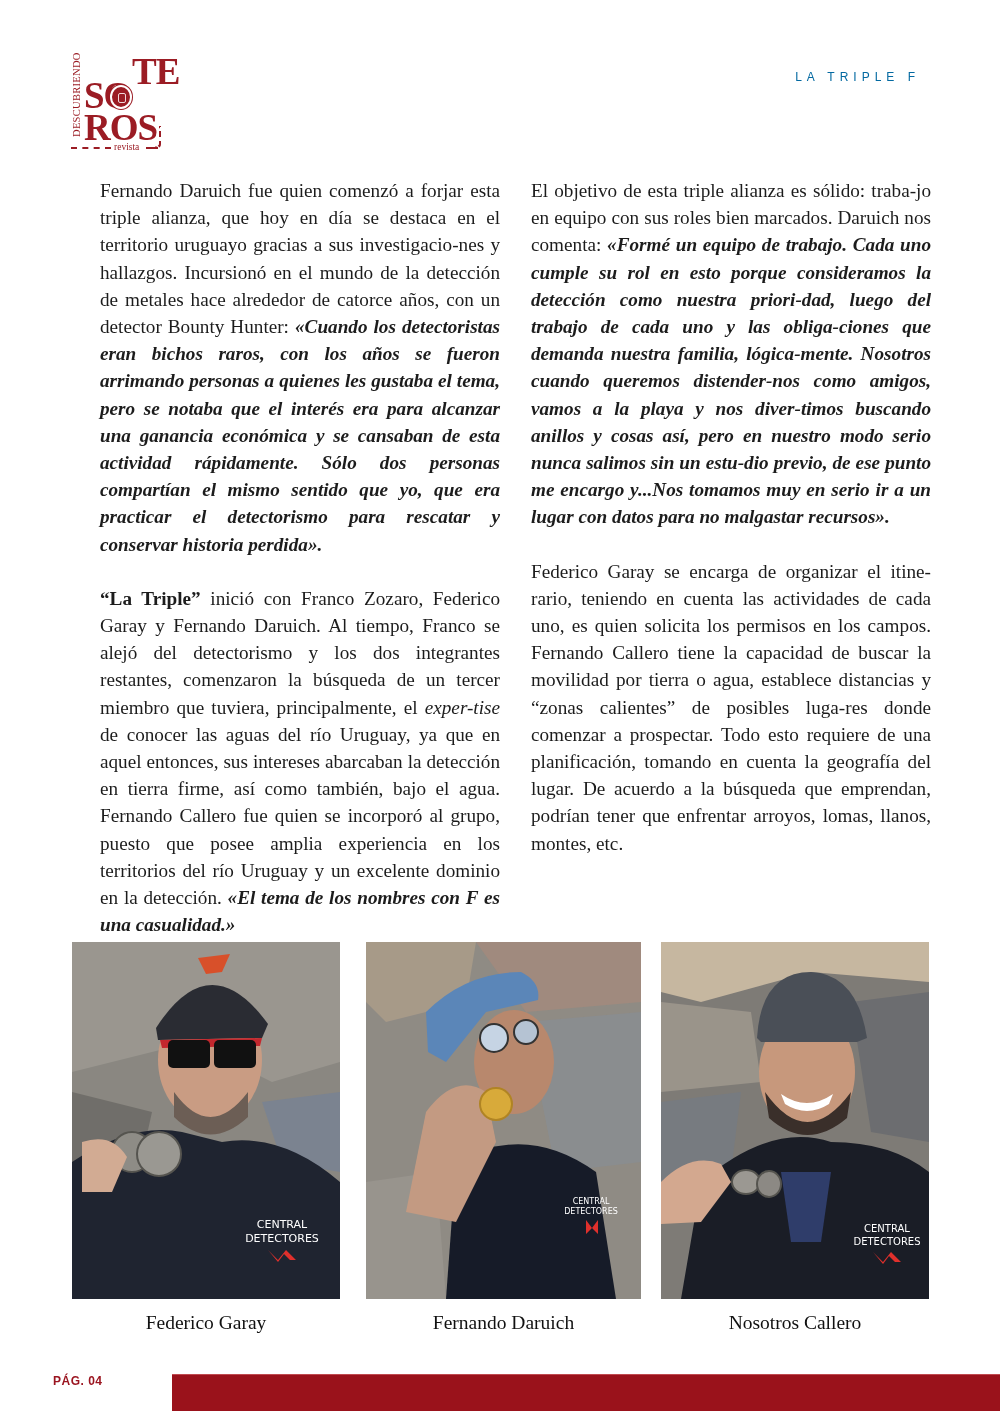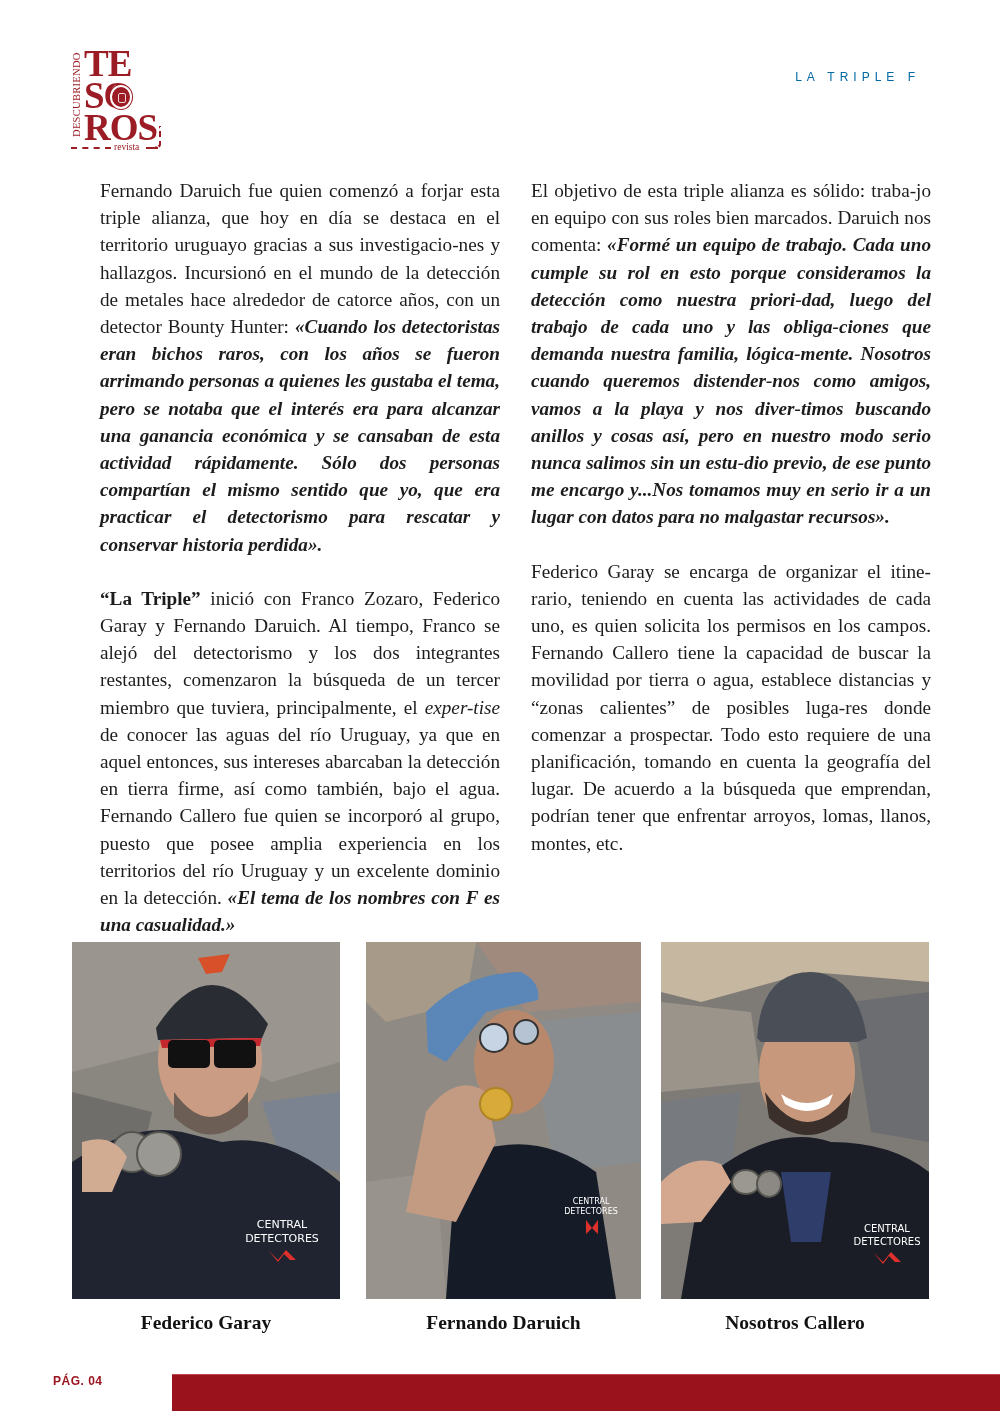--- a/index.html
+++ b/index.html
@@ -11,21 +11,21 @@
   .logo-vertical {
     position: absolute; left: 0; top: 2px; width: 14px; height: 98px;
     writing-mode: vertical-rl; transform: rotate(180deg);
     font-family: "Liberation Serif", serif; font-size: 10.5px; color: #9b1c24; letter-spacing: 0.3px;
     text-align: center; line-height: 14px;
   }
   .logo-word {
     position: absolute; left: 14px; font-family: "Liberation Serif", serif; font-weight: bold;
     color: #9b1c24; font-size: 37px; line-height: 32px; letter-spacing: -1px;
   }
-  .logo-w1 { top: 4px; }
+  .logo-w1 { top: 12px; margin-left: 48px; }
   .logo-w2 { top: 36px; }
   .logo-w3 { top: 68px; }
   .logo-seal {
     position: absolute; left: 40px; top: 41px; width: 22px; height: 24px; border-radius: 50%;
     background: #9b1c24; border: 2px solid #fff; box-shadow: 0 0 0 1px #9b1c24;
   }
   .logo-seal::after { content: ""; position: absolute; left: 6px; top: 6px; width: 6px; height: 8px; border: 1px solid #f1d8da; border-radius: 2px; }
   .logo-revista {
     position: absolute; left: 44px; top: 98px; font-size: 9.5px; color: #9b1c24; font-family: "Liberation Serif", serif;
   }
@@ -49,21 +49,21 @@
   .em { font-style: italic; }
   .b { font-weight: bold; }
 
   
   .photo { position: absolute; top: 942px; height: 357px; overflow: hidden; background: #22c55e; }
   .photo-1 { left: 72px; width: 268px; }
   .photo-2 { left: 366px; width: 275px; }
   .photo-3 { left: 661px; width: 268px; }
   .photo svg { width: 100%; height: 100%; display: block; }
   .caption {
-    position: absolute; top: 1312px; font-family: "Liberation Serif", serif; font-weight: bold;
+    position: absolute; top: 1312px; font-family: "Liberation Serif", serif; font-weight: normal;
     font-size: 19.5px; color: #111; text-align: center;
   }
   .cap-1 { left: 72px; width: 268px; }
   .cap-2 { left: 366px; width: 275px; }
   .cap-3 { left: 661px; width: 268px; }
 
   
   .page-num {
     position: absolute; left: 53px; top: 1374px; font-family: "Liberation Sans", "DejaVu Sans", sans-serif;
     font-weight: bold; font-size: 12px; color: #9b1520; letter-spacing: 0.5px;

